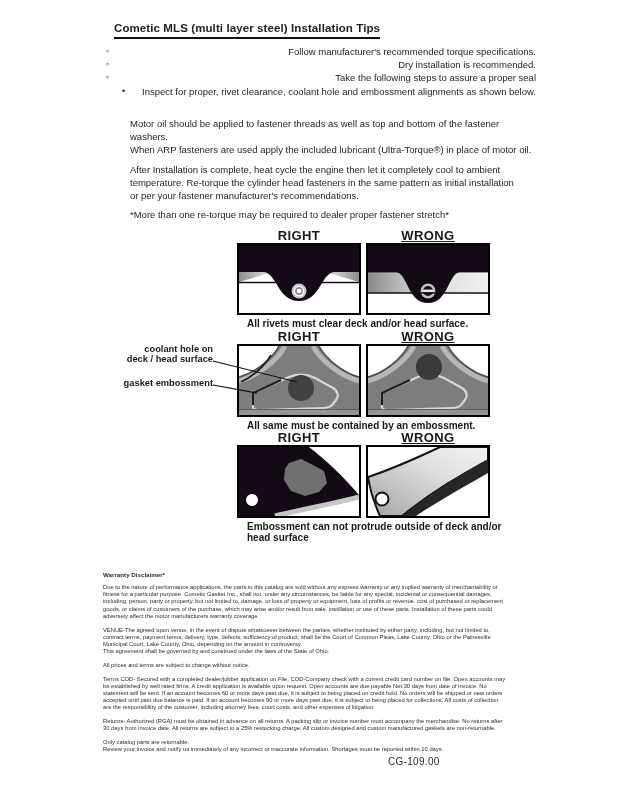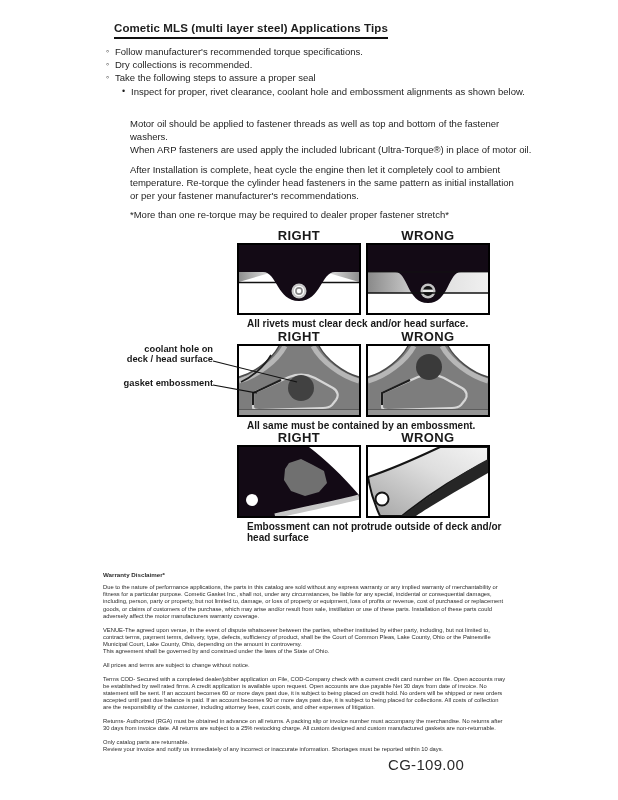--- a/index.html
+++ b/index.html
@@ -5,54 +5,54 @@
   html,body{margin:0;padding:0;background:#ffffff;}
   .page{
     position:relative;width:618px;height:800px;background:#ffffff;overflow:hidden;
     font-family:"Liberation Sans", sans-serif;color:#1e1e1e;
   }
   .title{
     position:absolute;left:114px;top:22px;
     font-size:11.5px;font-weight:bold;letter-spacing:.1px;
     border-bottom:2px solid #111;padding-bottom:3px;white-space:nowrap;
   }
-  .intro{position:absolute;left:106px;top:45px;width:430px;font-size:9.5px;line-height:13.2px;}
+  .intro{position:absolute;left:106px;top:45px;width:430px;font-size:9.5px;line-height:13.2px;text-align:right;}
   .bullet{position:relative;padding-left:9px;}
   .bullet::before{content:"◦";position:absolute;left:0;top:0;font-size:9px;}
   .sub{position:relative;padding-left:9px;margin-left:16px;}
   .sub::before{content:"•";position:absolute;left:0;top:0;font-size:9px;}
   .diesel{position:absolute;left:114px;top:118px;width:420px;}
   .diesel h2{font-size:11.5px;font-weight:bold;margin:0 0 7px 0;}
   .para{font-size:9.5px;line-height:12.9px;margin:0 0 7px 16px;white-space:pre-line;}
   .fig-row{position:absolute;left:237px;width:260px;}
   .fig-label{position:absolute;top:0;width:124px;text-align:center;font-size:13px;font-weight:bold;letter-spacing:.4px;color:#191919;}
-  .fig-label.wrong{left:129px;}
+  .fig-label.wrong{left:129px;text-decoration:underline;}
   .fig-box{position:absolute;top:15px;width:124px;border:2px solid #000;box-sizing:border-box;background:#fff;}
   .fig-box svg{display:block;}
   .fig-box.wrongbox{left:129px;}
   .fig-caption{position:absolute;left:10px;font-size:10px;font-weight:bold;line-height:11px;width:256px;color:#191919;}
   .h68 .fig-box{height:72px;} .h68 .fig-caption{top:90px;}
   .h69 .fig-box{height:73px;} .h69 .fig-caption{top:91px;}
   .annot{position:absolute;left:98px;width:115px;text-align:right;font-size:9.3px;font-weight:bold;line-height:10px;white-space:pre-line;color:#191919;}
   .leader{position:absolute;left:210px;top:350px;z-index:6;}
   .legal{position:absolute;left:103px;top:571px;width:436px;color:#2b2b2b;}
   .legal h3{font-size:6.2px;font-weight:bold;margin:0 0 6px 0;}
   .legal p{font-size:5.8px;line-height:7.2px;margin:0 0 6.5px 0;white-space:pre-line;}
-  .footer-code{position:absolute;left:388px;top:756px;font-size:15px;color:#2a2a2a;letter-spacing:.3px;}
+  .footer-code{position:absolute;left:388px;top:756px;font-size:10px;color:#2a2a2a;letter-spacing:.3px;}
 </style>
 </head>
 <body>
 
 <div class="page">
 
-  <div class="title">Cometic MLS (multi layer steel) Applications Tips</div>
+  <div class="title">Cometic MLS (multi layer steel) Installation Tips</div>
 
   <div class="intro">
     <div class="bullet">Follow manufacturer's recommended torque specifications.</div>
-    <div class="bullet">Dry collections is recommended.</div>
+    <div class="bullet">Dry installation is recommended.</div>
     <div class="bullet">Take the following steps to assure a proper seal</div>
     <div class="sub">Inspect for proper, rivet clearance, coolant hole and embossment alignments as shown below.</div>
   </div>
 
   <div class="diesel">
     <p class="para">Motor oil should be applied to fastener threads as well as top and bottom of the fastener washers.
 When ARP fasteners are used apply the included lubricant (Ultra-Torque®) in place of motor oil.</p>
     <p class="para">After Installation is complete, heat cycle the engine then let it completely cool to ambient
 temperature. Re-torque the cylinder head fasteners in the same pattern as initial installation
 or per your fastener manufacturer's recommendations.</p>

